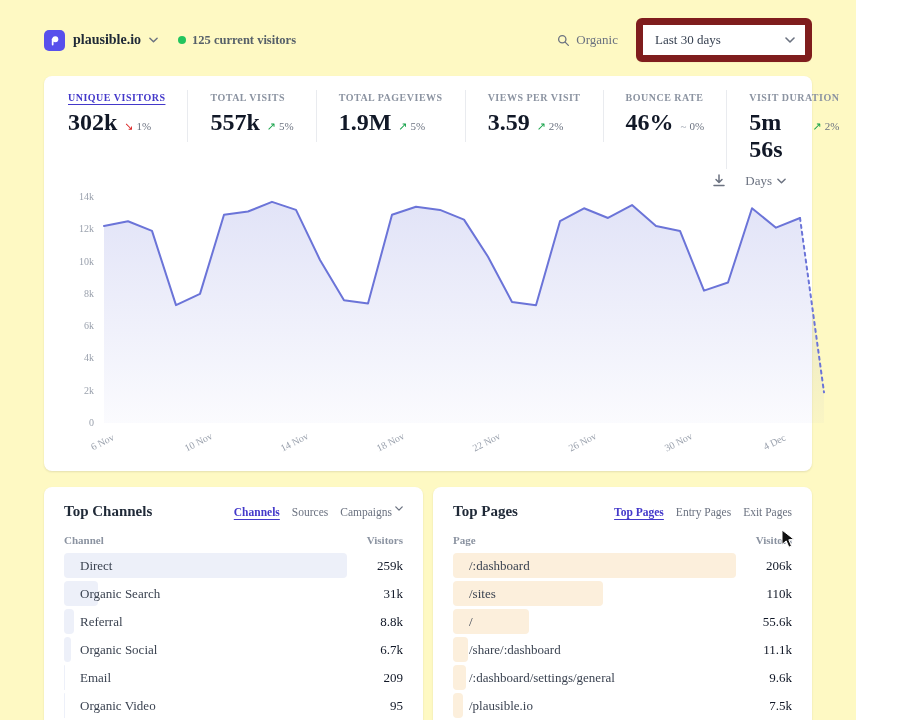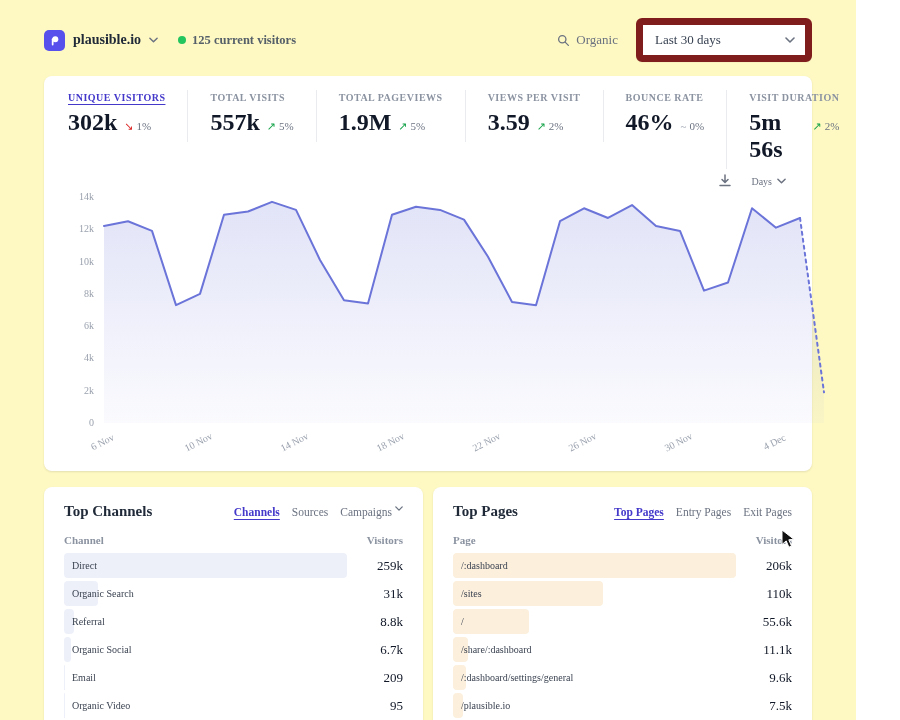--- a/index.html
+++ b/index.html
@@ -28,40 +28,40 @@
   .stat-label{font-size:10px;font-weight:700;letter-spacing:.05em;color:#8b93a1;text-transform:uppercase;white-space:nowrap;}
   .stat.active .stat-label{color:#4338ca;text-decoration:underline;text-underline-offset:3px;}
   .stat-value-row{display:flex;align-items:baseline;gap:7px;margin-top:6px;}
   .stat-value{font-size:24px;font-weight:700;color:#111827;}
   .stat-delta{font-size:11px;color:#6b7280;display:flex;gap:3px;align-items:baseline;}
   .stat-delta .delta-arrow{font-size:11px;}
   .stat-delta.up .delta-arrow{color:var(--pos,#16a34a);}
   .stat-delta.down .delta-arrow{color:var(--neg,#dc2626);}
   .stat-delta.flat .delta-arrow{color:var(--neu,#9ca3af);}
   
-  .chart-controls{display:flex;justify-content:flex-end;align-items:center;gap:18px;color:#6b7280;font-size:10px;padding:4px 4px 0;}
+  .chart-controls{display:flex;justify-content:flex-end;align-items:center;gap:18px;color:#6b7280;font-size:13px;padding:4px 4px 0;}
   .interval{display:flex;align-items:center;gap:5px;}
   .chart{display:block;width:768px;height:282px;}
   .ytick,.xtick{font-size:10px;fill:#9aa1ad;}
   .cline{stroke:var(--chart-line,#6b74d8);stroke-width:2;stroke-linejoin:round;stroke-linecap:round;fill:none;}
   .cline.dashed{stroke-dasharray:3 4;}
   
   .bottom{display:flex;gap:10px;margin:16px 44px 0;align-items:flex-start;}
   .half{flex:1;padding:16px 20px;height:330px;box-sizing:border-box;}
   .phead{display:flex;justify-content:space-between;align-items:center;}
   .ptitle{font-size:15px;font-weight:700;color:#1f2937;}
   .tabs{display:flex;gap:12px;align-items:center;font-size:11.5px;color:#6b7280;}
   .tab{display:flex;align-items:flex-start;gap:3px;white-space:nowrap;}
   .tab.active{color:#4338ca;font-weight:700;text-decoration:underline;text-underline-offset:3px;}
   .cols{display:flex;justify-content:space-between;font-size:11px;color:#8b93a1;margin:14px 0 6px;font-weight:600;}
   .trow{position:relative;height:27px;display:flex;align-items:center;justify-content:space-between;margin-bottom:1px;}
   .rbar{position:absolute;left:0;top:1px;bottom:1px;border-radius:4px;}
   .rbar.channel{background:var(--bar-channel,#edf0f9);}
   .rbar.page{background:var(--bar-page,#fcefdc);}
-  .rlabel{position:relative;font-size:10px;color:#3b4351;padding-left:8px;}
+  .rlabel{position:relative;font-size:13px;color:#3b4351;padding-left:16px;}
   .rvalue{position:relative;font-size:13px;color:#111827;font-weight:500;}
   .cursor{position:absolute;left:781px;top:529px;pointer-events:none;}
 </style>
 </head>
 <body>
 
 <div class="app">
 
   <div class="topbar">
     <div class="tb-left">

